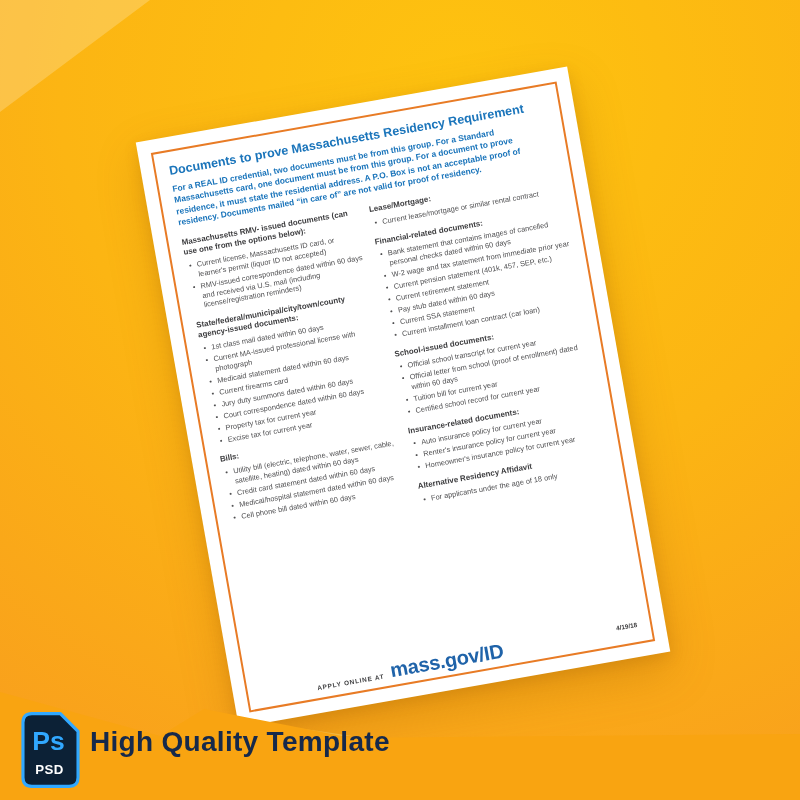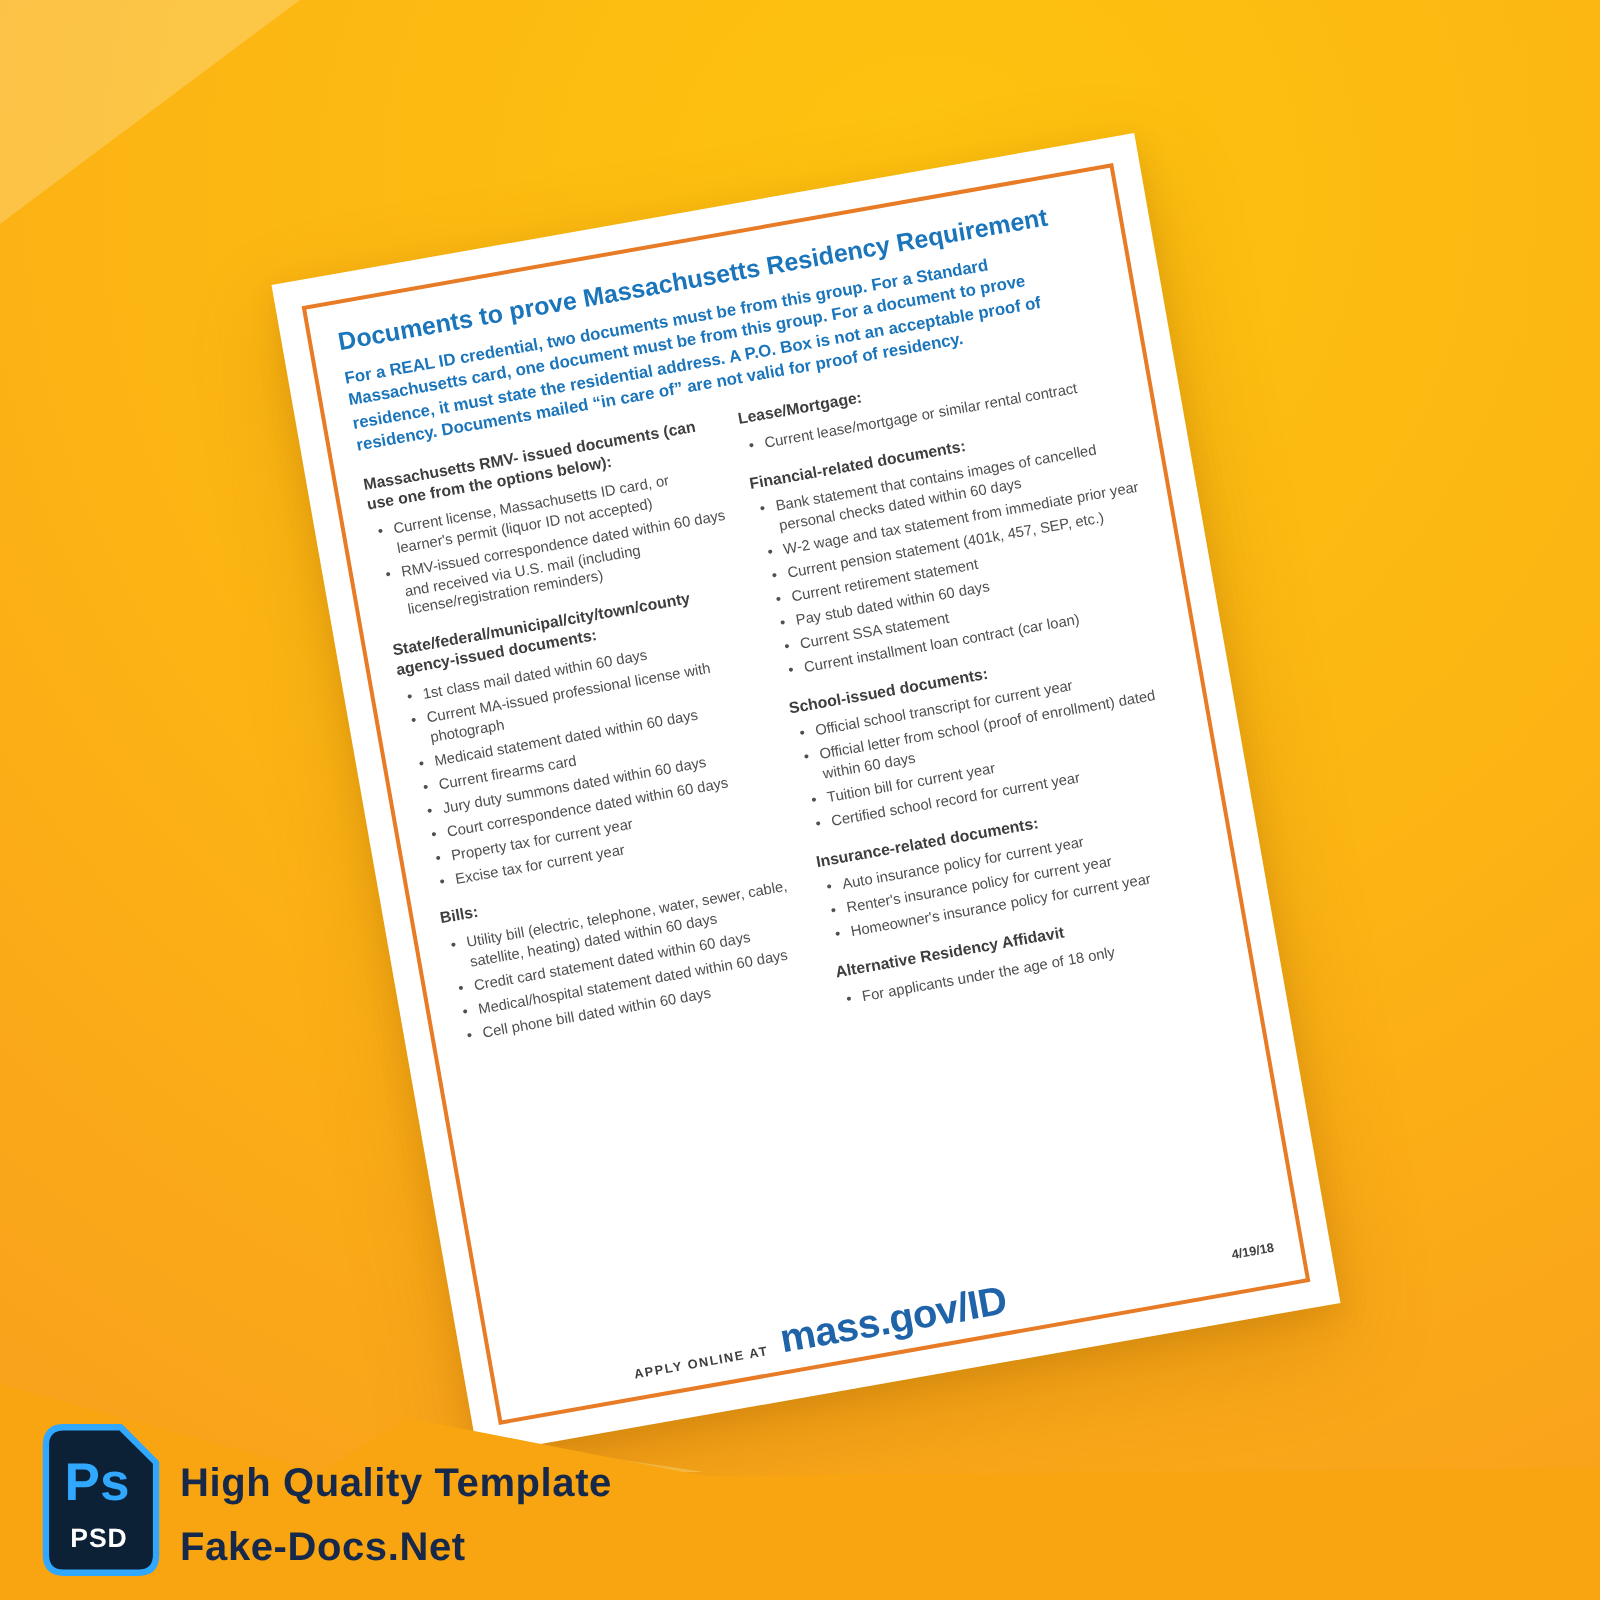--- a/index.html
+++ b/index.html
@@ -66,21 +66,21 @@
   }
   .apply-label{font-size:6.4px;font-weight:700;letter-spacing:0.8px;color:#3F3F41;}
   .massgov-logo{font-size:20px;font-weight:700;letter-spacing:-0.3px;color:#1F63A9;}
   .doc-date{
     position:absolute;right:0;bottom:11px;font-size:6.4px;font-weight:700;color:#414042;
   }
   
   .psd-badge{position:absolute;left:21px;top:711px;z-index:6;width:70px;height:78px;}
   .promo-text{
     position:absolute;left:90px;top:726px;z-index:6;
-    color:#16294B;font-weight:700;font-size:20px;line-height:32px;letter-spacing:0.3px;
+    color:#16294B;font-weight:700;font-size:28px;line-height:32px;letter-spacing:0.3px;
   }
 </style>
 </head>
 <body>
 
 <div class="bg"></div>
 <div class="corner-wedge"></div>
 <div class="band-notch"></div>
 
 <div class="paper">
@@ -191,14 +191,13 @@
 <div class="psd-badge">
   <svg viewBox="0 0 60 78" width="59" height="78">
     <path d="M11 2 H40 L58 20 V67 Q58 76 49 76 H11 Q2 76 2 67 V11 Q2 2 11 2 Z" fill="#0C2136" stroke="#31A8FF" stroke-width="3.2" stroke-linejoin="round"></path>
     <text x="28" y="39" text-anchor="middle" font-family="Liberation Sans, sans-serif" font-size="27" font-weight="bold" fill="#31A8FF">Ps</text>
     <text x="29" y="63" text-anchor="middle" font-family="Liberation Sans, sans-serif" font-size="13.5" font-weight="bold" letter-spacing="0.5" fill="#FFFFFF">PSD</text>
   </svg>
 </div>
 
 <div class="promo-text">
   <div>High Quality Template</div>
-  <div>Fake-Docs.Net</div>
 </div>
 
 </body></html>

